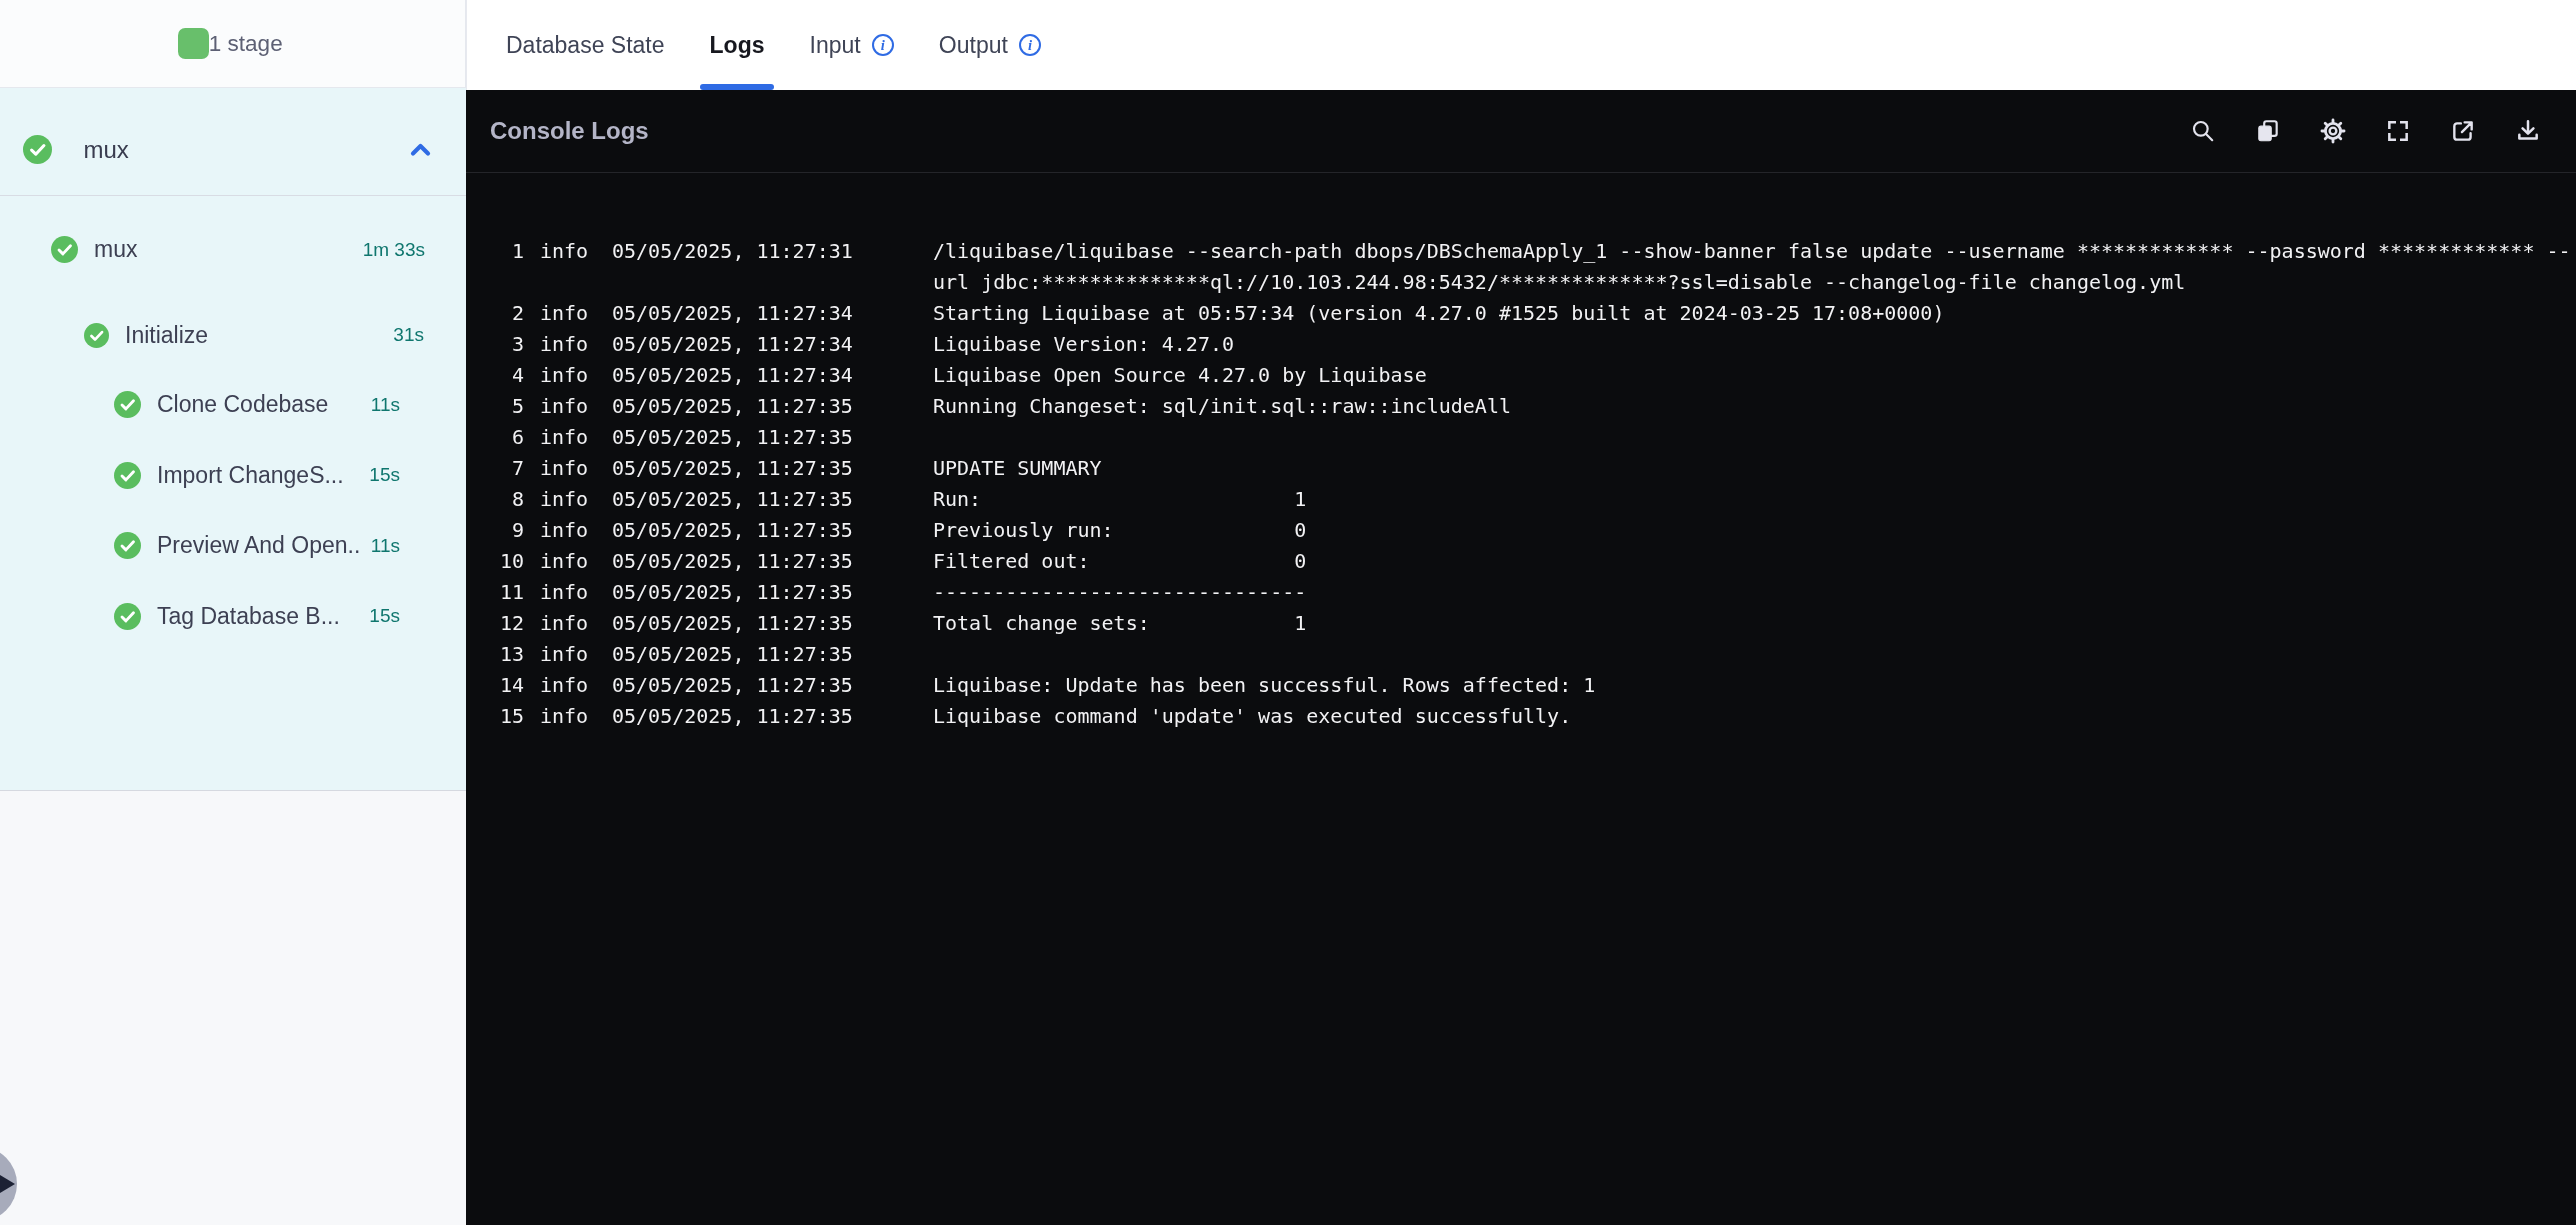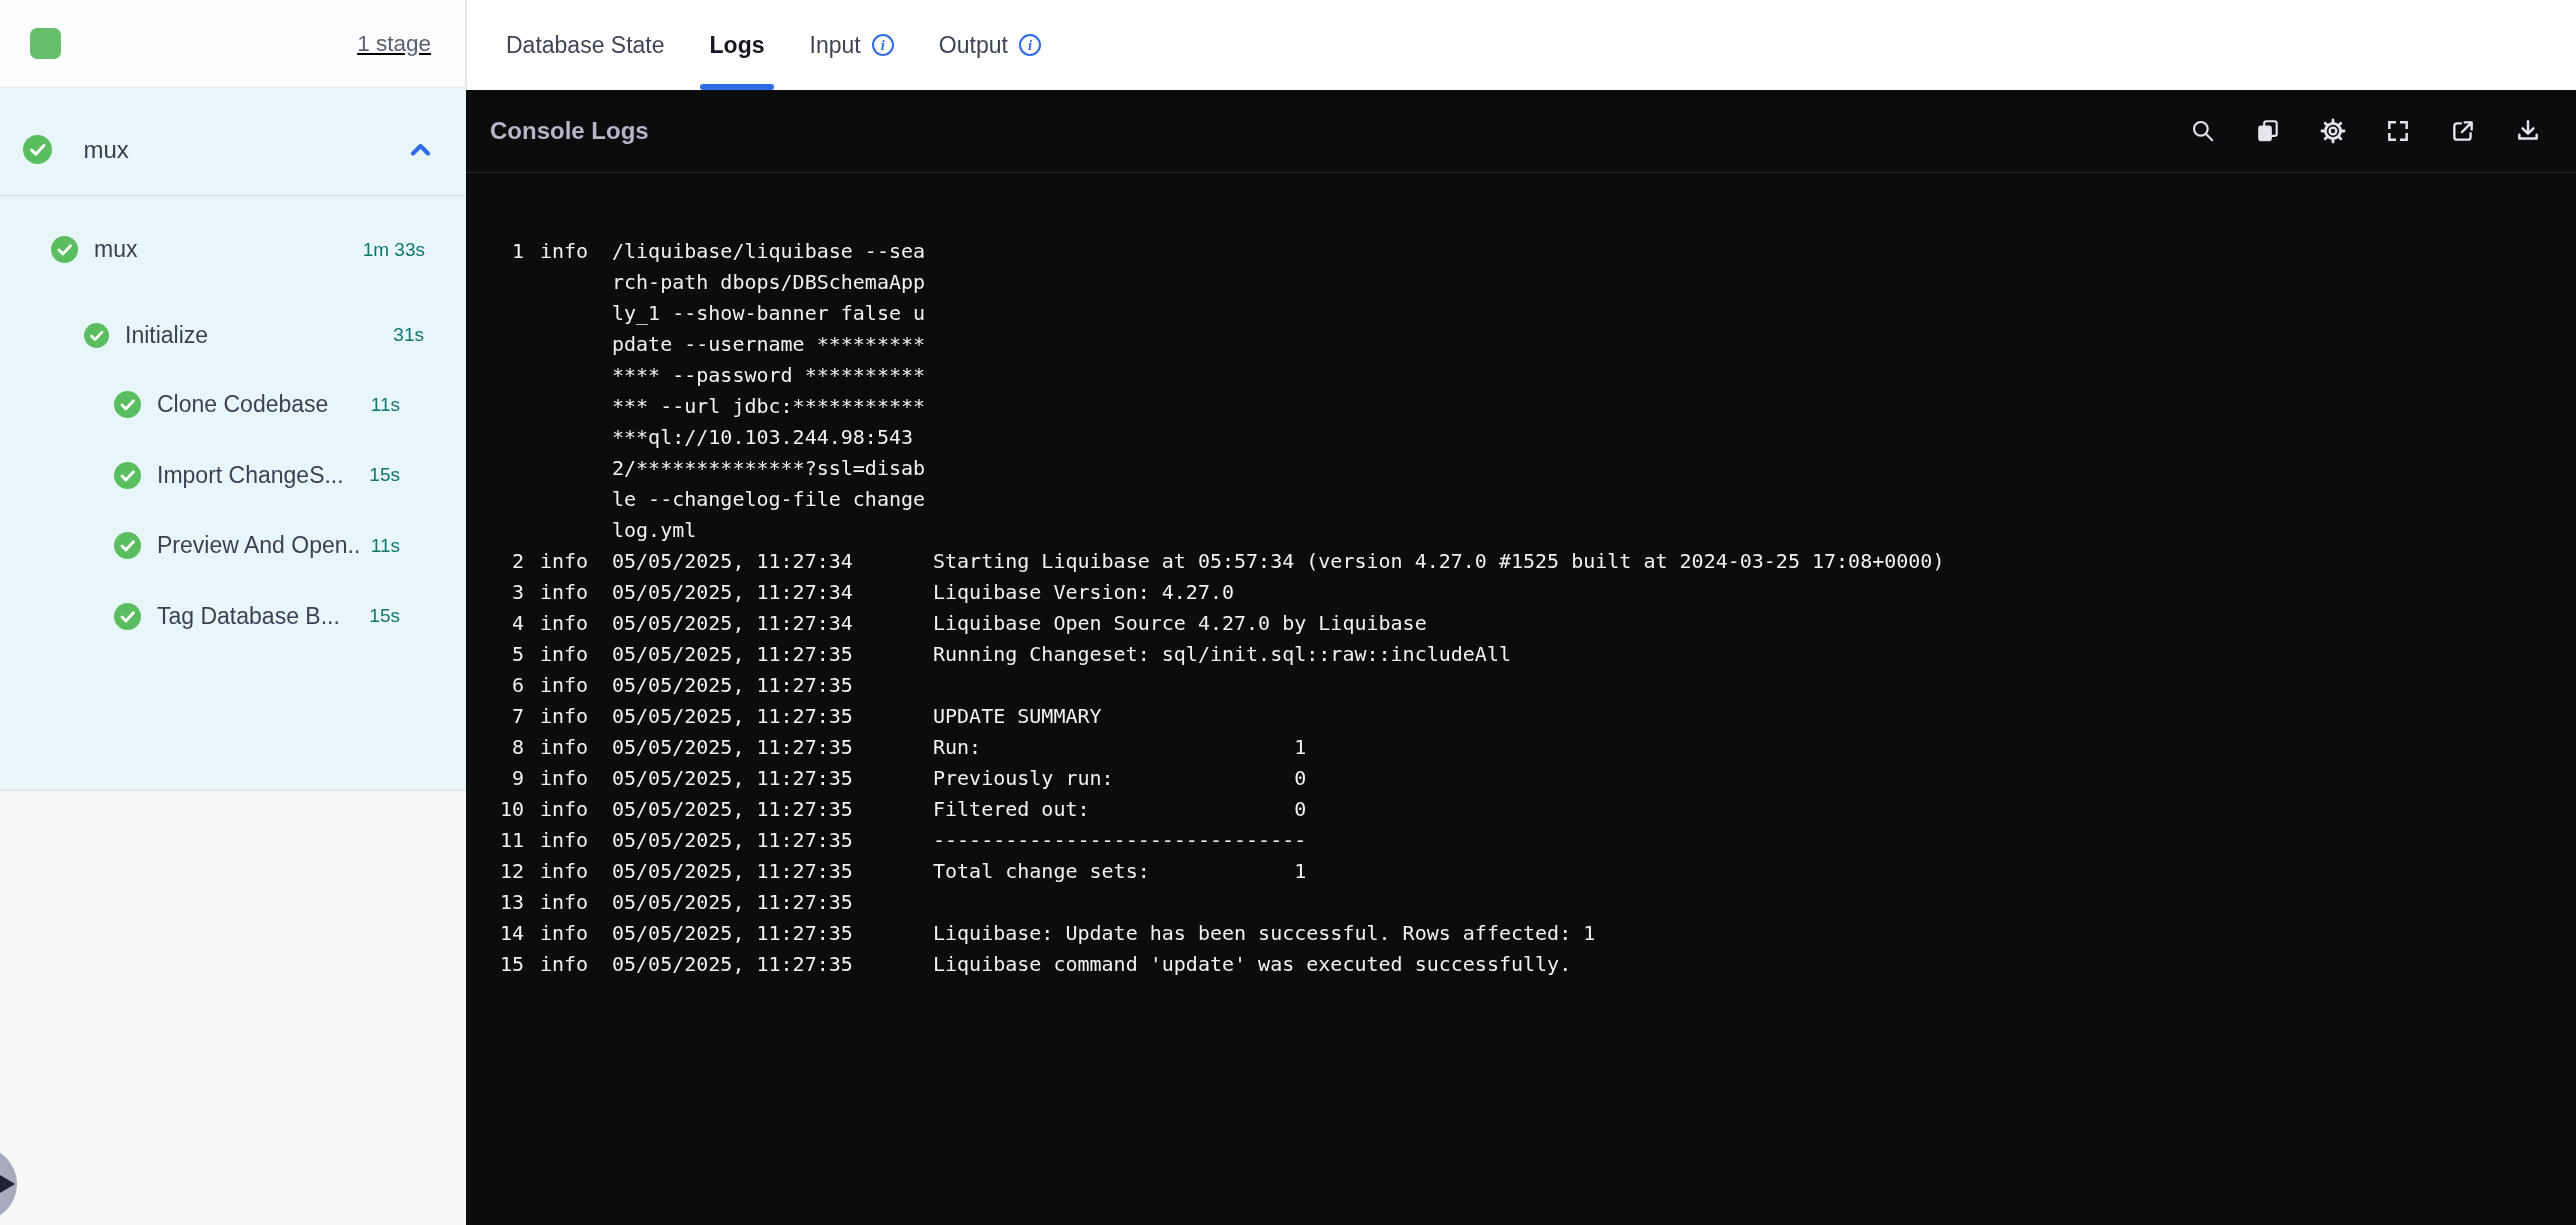--- a/index.html
+++ b/index.html
@@ -11,23 +11,22 @@
   }
 
   
   .sidebar {
     position: absolute; left: 0; top: 0; width: 466px; height: 1225px;
     background: #f7f8fa;
   }
   .sidebar-header {
     height: 88px; background: #fbfcfd;
     border-bottom: 0.8px solid #e5e8ee; border-right: 0.8px solid #e5e8ee;
-    display: flex; align-items: center; justify-content: space-between;
+    display: flex; align-items: center; justify-content: center;
     padding: 0 34px 0 30px;
-    text-decoration: underline;
   }
   .stage-square { width: 30.5px; height: 30.5px; border-radius: 7.2px; background: #68bf6b; }
   .stage-count { font-size: 22.5px; color: #5d6074; }
 
   .stage-panel {
     height: 703px; background: #e8f6f9; border-bottom: 0.8px solid #d6d9e0;
   }
   .stage-header {
     height: 108px; border-bottom: 0.8px solid #d8dce4;
     display: flex; align-items: center; padding: 16px 32px 0 22.5px;
@@ -251,20 +250,21 @@
           <path d="M12 3v10.5 M7 9.5l5 5 5-5" fill="none" stroke="#e3e3ed" stroke-width="2.3" stroke-linecap="round" stroke-linejoin="round"></path>
           <path d="M4 15.5v3.5h16v-3.5" fill="none" stroke="#e3e3ed" stroke-width="2.3" stroke-linecap="round" stroke-linejoin="round"></path>
         </svg>
       </div>
     </div>
 
     <div class="log-list">
       <div class="log-line">
         <span class="ln">1</span>
           <span class="lvl">info</span>
+          <span class="ts">05/05/2025, 11:27:31</span>
           <span class="msg">/liquibase/liquibase --search-path dbops/DBSchemaApply_1 --show-banner false update --username ************* --password ************* --url jdbc:**************ql://10.103.244.98:5432/**************?ssl=disable --changelog-file changelog.yml</span>
       </div>
       <div class="log-line">
         <span class="ln">2</span>
           <span class="lvl">info</span>
           <span class="ts">05/05/2025, 11:27:34</span>
           <span class="msg">Starting Liquibase at 05:57:34 (version 4.27.0 #1525 built at 2024-03-25 17:08+0000)</span>
       </div>
       <div class="log-line">
         <span class="ln">3</span>

